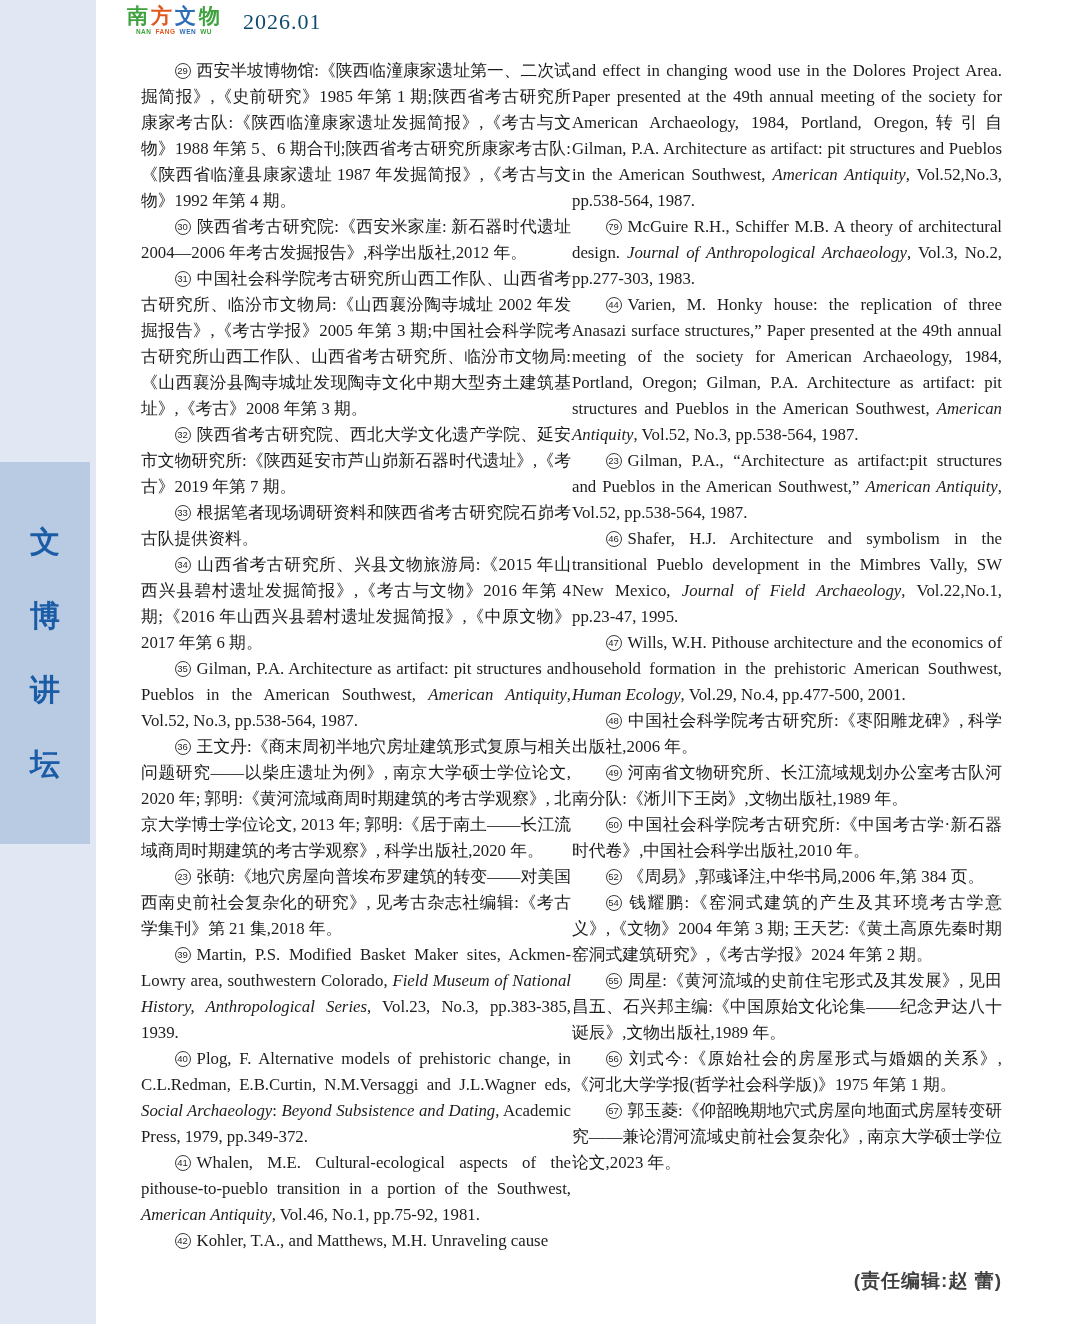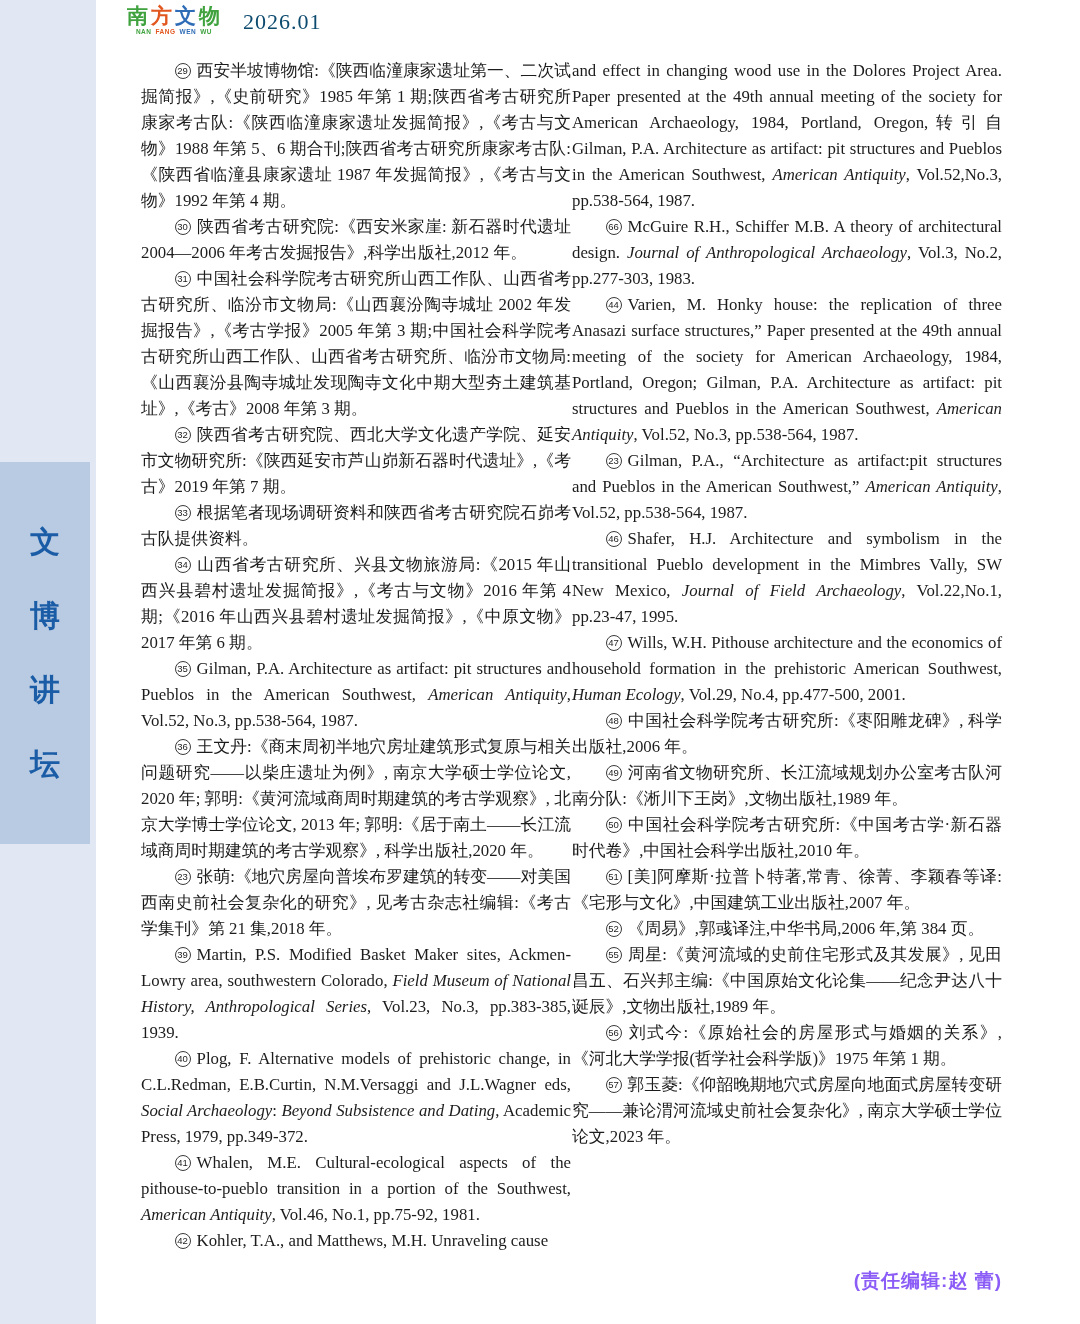--- a/index.html
+++ b/index.html
@@ -32,21 +32,21 @@
   .ref.cont{text-indent:0;}
   .ref i{font-style:italic;}
   .marker{
     display:inline-flex;align-items:center;justify-content:center;
     width:16px;height:16px;border:1px solid #3a3a3a;border-radius:50%;
     font-family:"Liberation Sans",sans-serif;font-size:9.5px;line-height:1;
     text-indent:0;margin-right:6px;vertical-align:2px;box-sizing:border-box;
   }
   .editor-credit{
     position:absolute;left:572px;top:1268px;width:430px;text-align:right;
-    font-size:19px;font-weight:700;color:#8b5cf6;
+    font-size:19px;font-weight:700;color:#404040;
     font-family:"Liberation Sans","DejaVu Sans",sans-serif;letter-spacing:1px;
   }
 </style>
 </head>
 <body>
 
 <div class="side-strip" style="background: rgb(225, 232, 244);"></div>
 <div class="side-tab" id="side-tab" style="background: rgb(185, 203, 226);">
     <div class="side-char" style="color: rgb(27, 92, 166);">文</div>
     <div class="side-char" style="color: rgb(27, 92, 166);">博</div>
@@ -82,28 +82,28 @@
     <p class="ref"><span class="marker">35</span><span>Gilman, P.A. Architecture as artifact: pit structures and Pueblos in the American Southwest, </span><i>American Antiquity</i><span>, Vol.52, No.3, pp.538-564, 1987.</span></p>
     <p class="ref"><span class="marker">36</span><span>王文丹:《商末周初半地穴房址建筑形式复原与相关问题研究——以柴庄遗址为例》, 南京大学硕士学位论文, 2020 年; 郭明:《黄河流域商周时期建筑的考古学观察》, 北京大学博士学位论文, 2013 年; 郭明:《居于南土——长江流域商周时期建筑的考古学观察》, 科学出版社,2020 年。</span></p>
     <p class="ref"><span class="marker">23</span><span>张萌:《地穴房屋向普埃布罗建筑的转变——对美国西南史前社会复杂化的研究》, 见考古杂志社编辑:《考古学集刊》第 21 集,2018 年。</span></p>
     <p class="ref"><span class="marker">39</span><span>Martin, P.S. Modified Basket Maker sites, Ackmen-Lowry area, southwestern Colorado, </span><i>Field Museum of National History, Anthropological Series</i><span>, Vol.23, No.3, pp.383-385, 1939.</span></p>
     <p class="ref"><span class="marker">40</span><span>Plog, F. Alternative models of prehistoric change, in C.L.Redman, E.B.Curtin, N.M.Versaggi and J.L.Wagner eds, </span><i>Social Archaeology</i><span>: </span><i>Beyond Subsistence and Dating</i><span>, Academic Press, 1979, pp.349-372.</span></p>
     <p class="ref"><span class="marker">41</span><span>Whalen, M.E. Cultural-ecological aspects of the pithouse-to-pueblo transition in a portion of the Southwest, </span><i>American Antiquity</i><span>, Vol.46, No.1, pp.75-92, 1981.</span></p>
     <p class="ref"><span class="marker">42</span><span>Kohler, T.A., and Matthews, M.H. Unraveling cause</span></p>
   </div>
 <div class="col col-right" id="refs-right">
     <p class="ref cont"><span>and effect in changing wood use in the Dolores Project Area. Paper presented at the 49th annual meeting of the society for American Archaeology, 1984, Portland, Oregon,转引自 Gilman, P.A. Architecture as artifact: pit structures and Pueblos in the American Southwest, </span><i>American Antiquity</i><span>, Vol.52,No.3, pp.538-564, 1987.</span></p>
-    <p class="ref"><span class="marker">66</span><span>McGuire R.H., Schiffer M.B. A theory of architectural design. </span><i>Journal of Anthropological Archaeology</i><span>, Vol.3, No.2, pp.277-303, 1983.</span></p>
+    <p class="ref"><span class="marker">79</span><span>McGuire R.H., Schiffer M.B. A theory of architectural design. </span><i>Journal of Anthropological Archaeology</i><span>, Vol.3, No.2, pp.277-303, 1983.</span></p>
     <p class="ref"><span class="marker">44</span><span>Varien, M. Honky house: the replication of three Anasazi surface structures,” Paper presented at the 49th annual meeting of the society for American Archaeology, 1984, Portland, Oregon; Gilman, P.A. Architecture as artifact: pit structures and Pueblos in the American Southwest, </span><i>American Antiquity</i><span>, Vol.52, No.3, pp.538-564, 1987.</span></p>
     <p class="ref"><span class="marker">23</span><span>Gilman, P.A., “Architecture as artifact:pit structures and Pueblos in the American Southwest,” </span><i>American Antiquity</i><span>, Vol.52, pp.538-564, 1987.</span></p>
     <p class="ref"><span class="marker">46</span><span>Shafer, H.J. Architecture and symbolism in the transitional Pueblo development in the Mimbres Vally, SW New Mexico, </span><i>Journal of Field Archaeology</i><span>, Vol.22,No.1, pp.23-47, 1995.</span></p>
     <p class="ref"><span class="marker">47</span><span>Wills, W.H. Pithouse architecture and the economics of household formation in the prehistoric American Southwest, </span><i>Human Ecology</i><span>, Vol.29, No.4, pp.477-500, 2001.</span></p>
     <p class="ref"><span class="marker">48</span><span>中国社会科学院考古研究所:《枣阳雕龙碑》, 科学出版社,2006 年。</span></p>
     <p class="ref"><span class="marker">49</span><span>河南省文物研究所、长江流域规划办公室考古队河南分队:《淅川下王岗》,文物出版社,1989 年。</span></p>
     <p class="ref"><span class="marker">50</span><span>中国社会科学院考古研究所:《中国考古学·新石器时代卷》,中国社会科学出版社,2010 年。</span></p>
-    <p class="ref"><span class="marker">51</span><span>[美]阿摩斯·拉普卜特著,常青、徐菁、李颖春等译:《宅形与文化》,中国建筑工业出版社,2007 年。</span></p>
     <p class="ref"><span class="marker">52</span><span>《周易》,郭彧译注,中华书局,2006 年,第 384 页。</span></p>
+    <p class="ref"><span class="marker">54</span><span>钱耀鹏:《窑洞式建筑的产生及其环境考古学意义》,《文物》2004 年第 3 期; 王天艺:《黄土高原先秦时期窑洞式建筑研究》,《考古学报》2024 年第 2 期。</span></p>
     <p class="ref"><span class="marker">55</span><span>周星:《黄河流域的史前住宅形式及其发展》, 见田昌五、石兴邦主编:《中国原始文化论集——纪念尹达八十诞辰》,文物出版社,1989 年。</span></p>
     <p class="ref"><span class="marker">56</span><span>刘式今:《原始社会的房屋形式与婚姻的关系》,《河北大学学报(哲学社会科学版)》1975 年第 1 期。</span></p>
     <p class="ref"><span class="marker">57</span><span>郭玉菱:《仰韶晚期地穴式房屋向地面式房屋转变研究——兼论渭河流域史前社会复杂化》, 南京大学硕士学位论文,2023 年。</span></p>
   </div>
 
 <div class="editor-credit">(责任编辑:赵 蕾)</div>
 
 </body></html>

